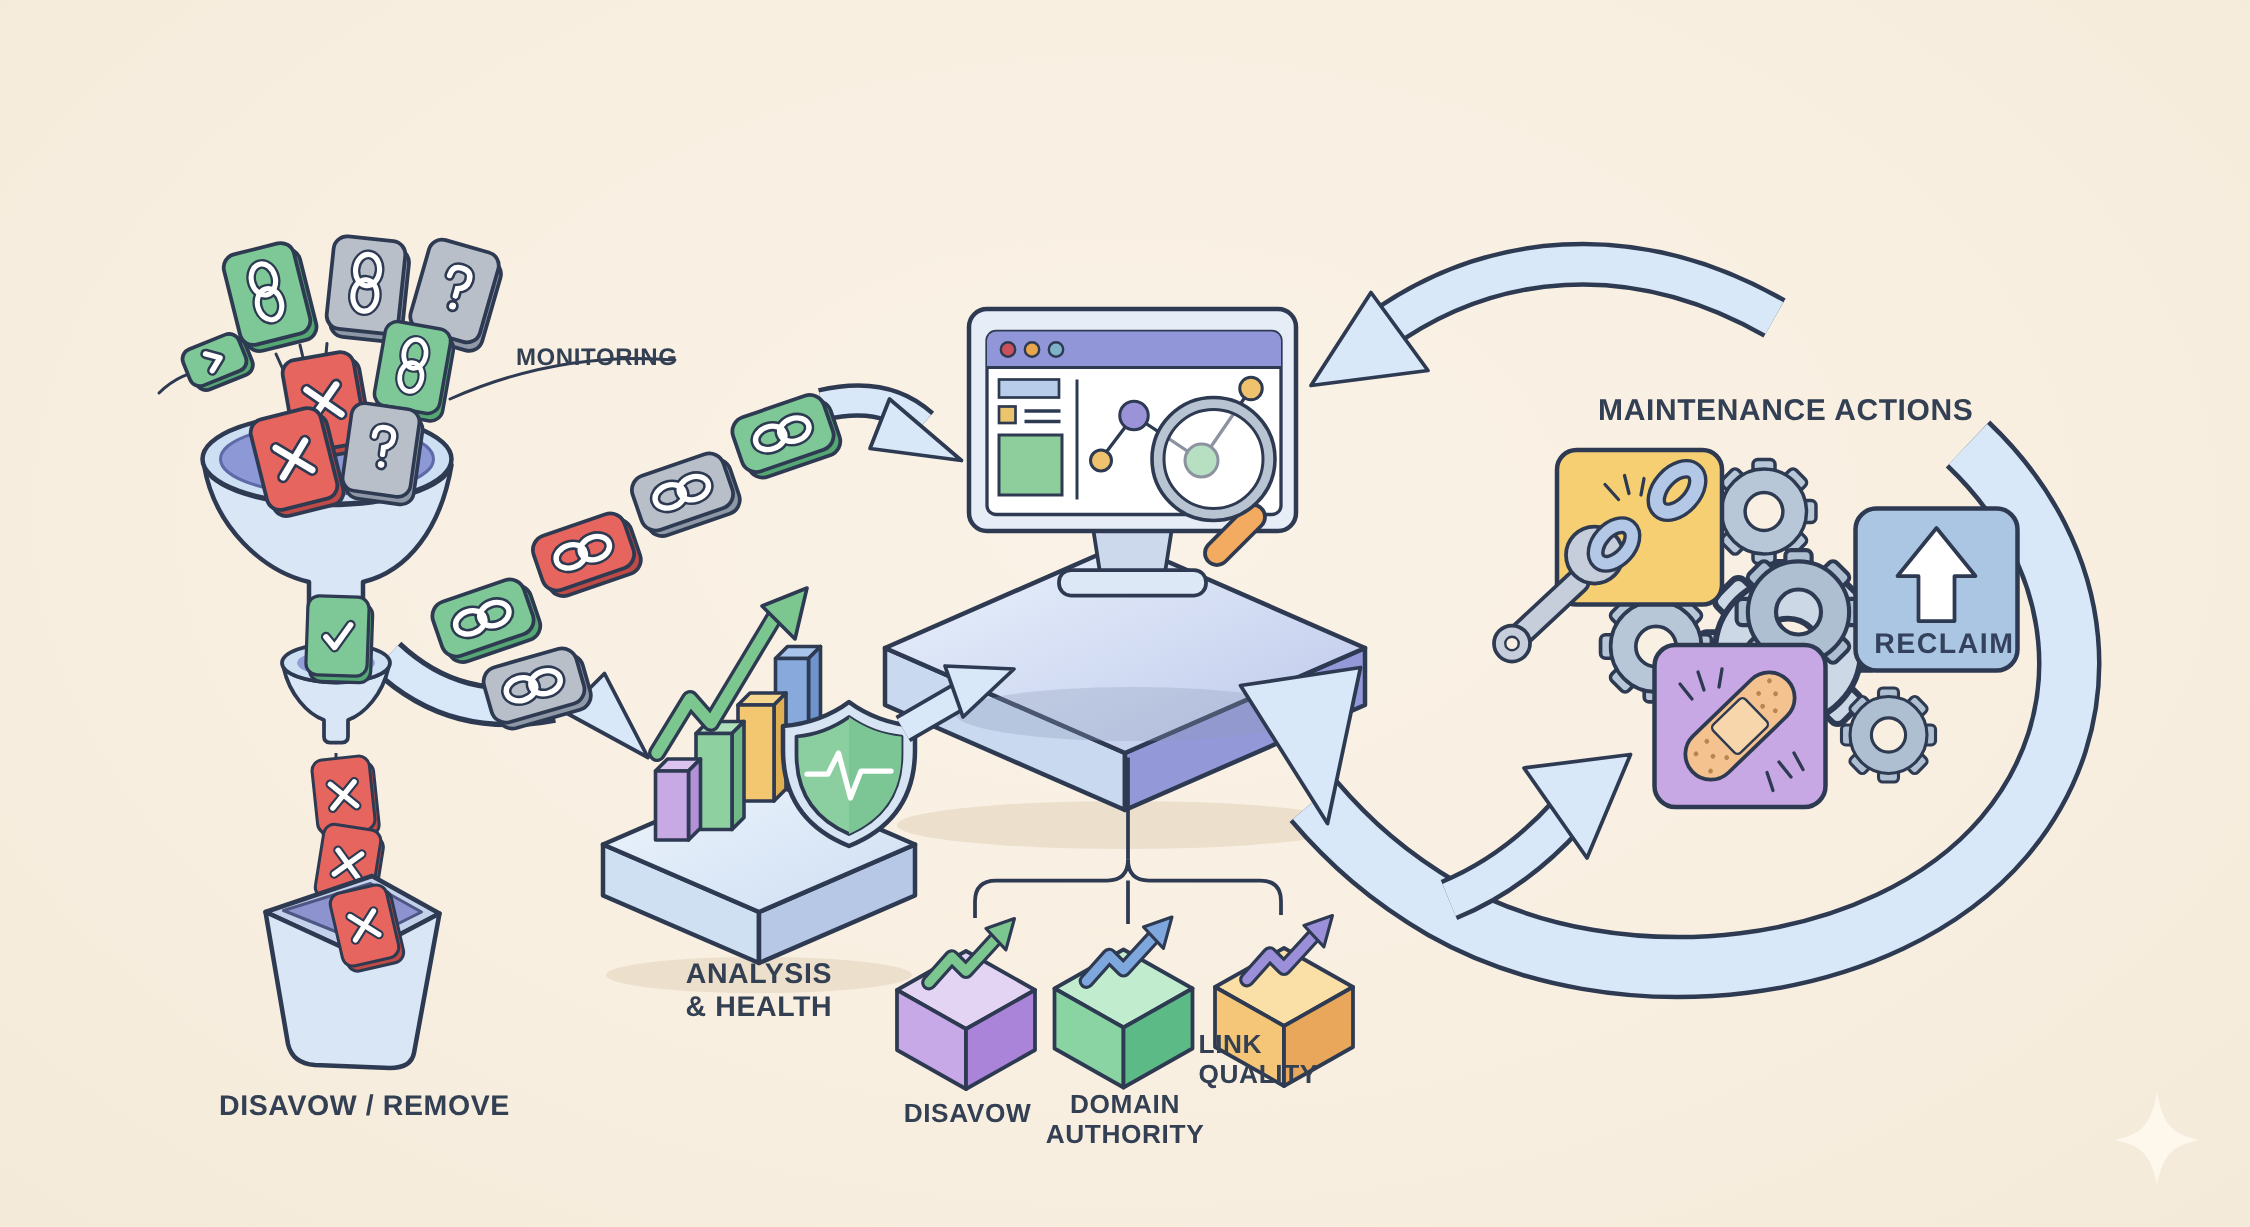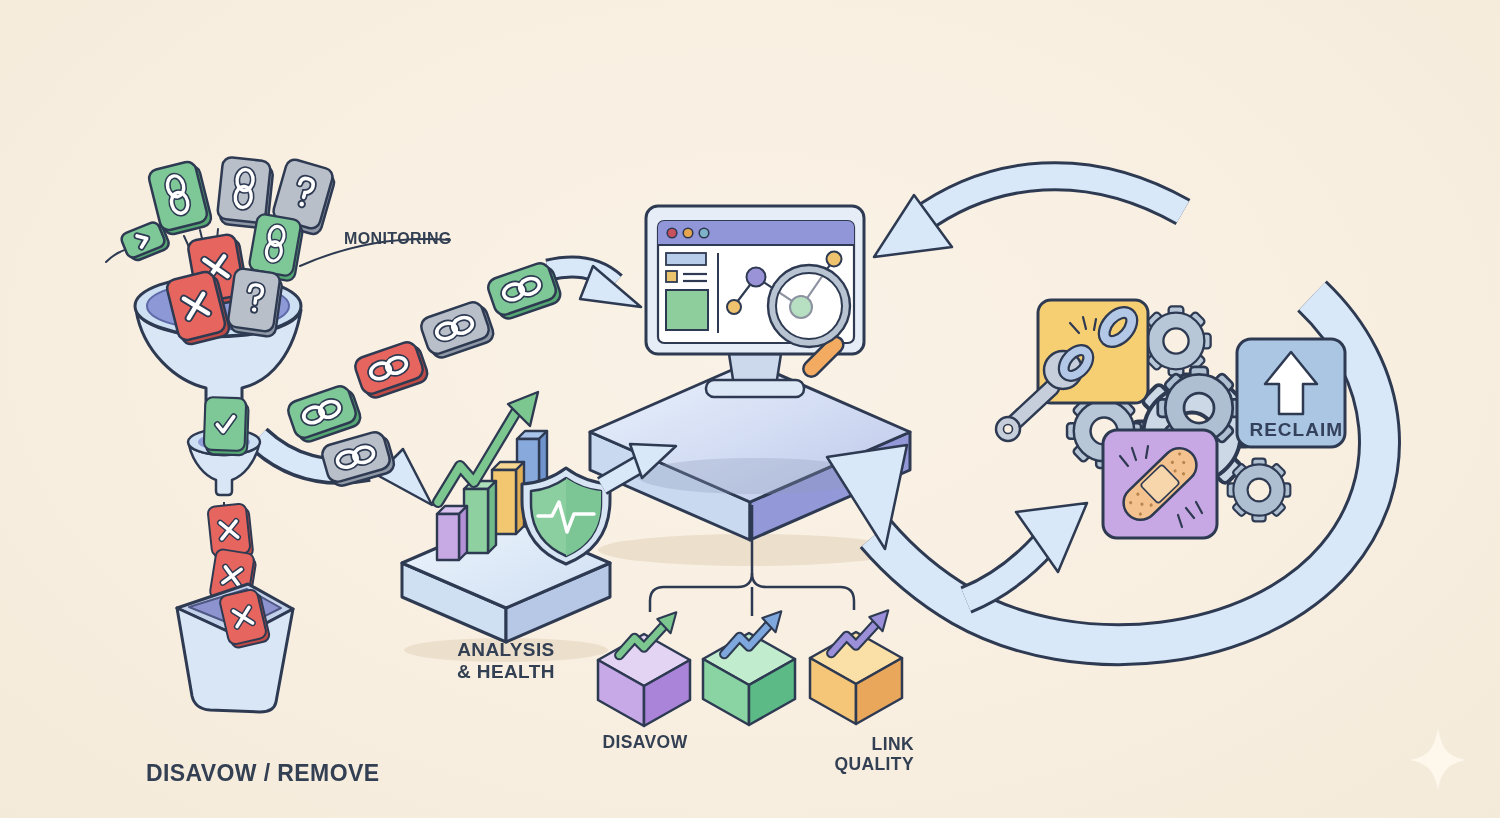--- a/index.html
+++ b/index.html
@@ -13,24 +13,24 @@
     position:absolute;left:0;right:0;top:52px;margin:0;text-align:center;
     font-size:44px;font-weight:700;color:#283350;letter-spacing:.5px;
   }
   .lbl{
     position:absolute;font-weight:700;color:#333f52;letter-spacing:.4px;
     white-space:pre-line;line-height:1.15;
   }
   .lbl-monitoring{left:344px;top:230px;font-size:16px;}
   .lbl-maintenance{left:1038px;top:263px;width:305px;text-align:center;font-size:20px;}
   .lbl-analysis{left:457px;top:639px;font-size:19px;text-align:center;}
-  .lbl-disavow{left:146px;top:760px;font-size:23px;}
+  .lbl-disavow{left:146px;top:727px;font-size:19px;}
   .lbl-keywords{left:586px;top:732px;width:118px;text-align:center;font-size:17.5px;}
   .lbl-domain{left:686px;top:726px;width:128px;text-align:center;font-size:17.5px;}
-  .lbl-linkq{left:799px;top:734px;width:115px;text-align:right;font-size:17.5px;}
+  .lbl-linkq{left:799px;top:686px;width:115px;text-align:left;font-size:17.5px;}
   .lbl-reclaim{left:1239px;top:419px;width:104px;text-align:right;font-size:19px;letter-spacing:1px;color:#33415c;}
 
   
   .t-green{--face:#7ec897;--side:#55a873;}
   .t-red{--face:#e6655e;--side:#c04a45;}
   .t-gray{--face:#b8bfc9;--side:#8f98a6;}
   .gear-std{--gearfill:#b7c7d8;}
   .gear-std2{--gearfill:#aebfd2;}
   .gear-pale{--gearfill:#ccd8e5;}
   .cube-purple{--ctop:#e3d4f3;--cleft:#c8a9e8;--cright:#aa84d8;}
@@ -377,21 +377,24 @@
     <use href="#cube" class="cube-purple" transform="translate(644,660)"></use>
     <use href="#zig" class="zig-green" transform="translate(644,638) scale(0.95)"></use>
     <use href="#cube" class="cube-green" transform="translate(749,659)"></use>
     <use href="#zig" class="zig-blue" transform="translate(749,637) scale(0.95)"></use>
     <use href="#cube" class="cube-orange" transform="translate(856,658)"></use>
     <use href="#zig" class="zig-purple" transform="translate(856,636) scale(0.95)"></use>
   </g>
 </svg>
 
 <div class="lbl lbl-monitoring">MONITORING</div>
+<div class="lbl lbl-maintenance">MAINTENANCE ACTIONS</div>
 <div class="lbl lbl-analysis">ANALYSIS
 &amp; HEALTH</div>
 <div class="lbl lbl-disavow">DISAVOW / REMOVE</div>
 <div class="lbl lbl-keywords">DISAVOW</div>
+<div class="lbl lbl-domain">DOMAIN
+AUTHORITY</div>
 <div class="lbl lbl-linkq">LINK
 QUALITY</div>
 <div class="lbl lbl-reclaim">RECLAIM</div>
 
 </div>
 
 </body></html>

